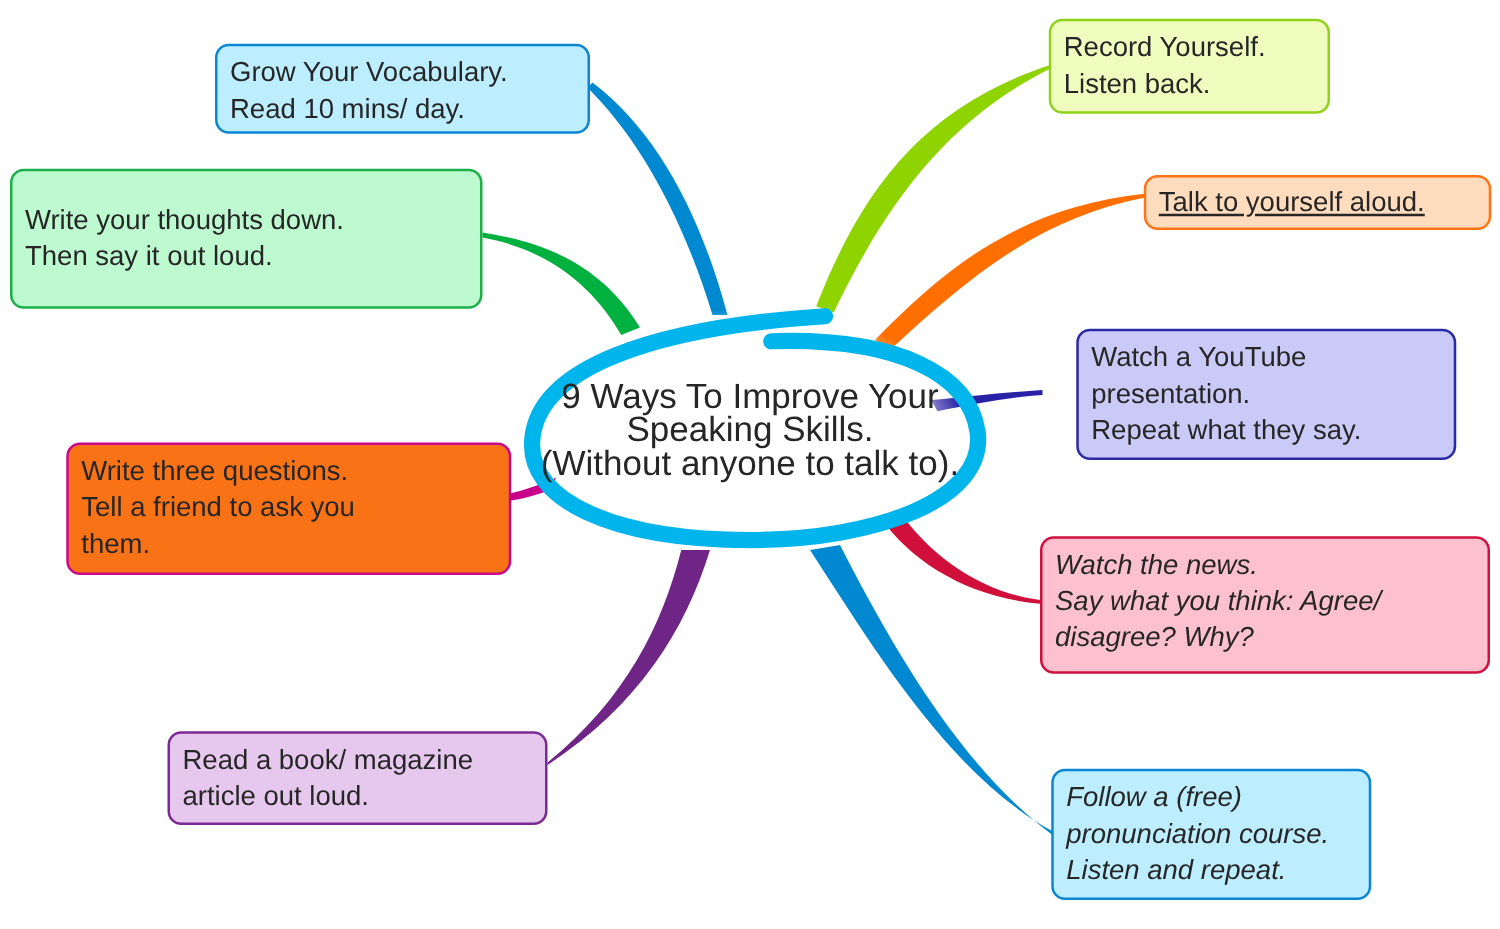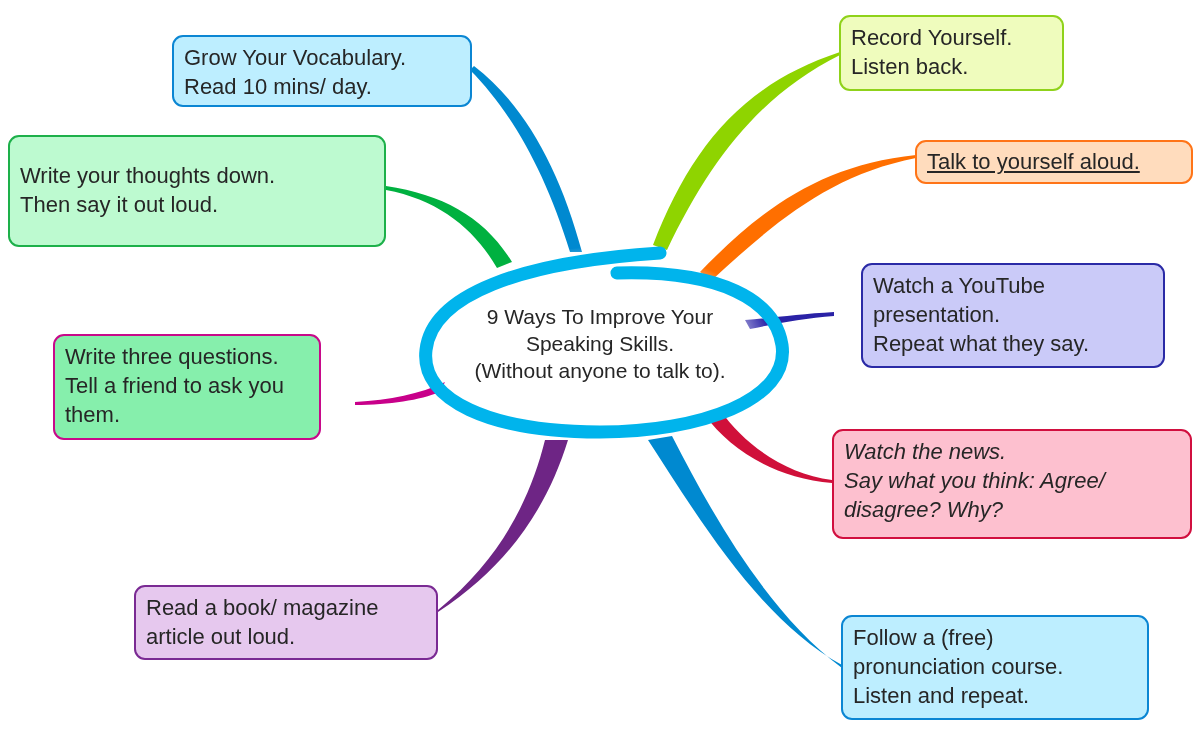--- a/index.html
+++ b/index.html
@@ -9,21 +9,21 @@
   svg.branches { position: absolute; left: 0; top: 0; }
   .node {
     position: absolute; box-sizing: border-box;
     border: 2.5px solid; border-radius: 11px;
     padding: 6px 10px 6px 10px;
     font-size: 22px; line-height: 29px; color: #262626;
     white-space: pre-line;
   }
   .center-label {
     position: absolute; left: 420px; top: 303px; width: 360px;
-    text-align: center; font-size: 21px; line-height: 27px; color: #262626;
+    text-align: center; font-size: 28px; line-height: 27px; color: #262626;
     white-space: pre-line;
   }
 </style>
 </head>
 <body>
 
 <div id="canvas">
   <svg class="branches" width="1200" height="743" viewBox="0 0 1200 743">
     <defs>
       <radialGradient id="centerFade" cx="50%" cy="50%" r="50%">
@@ -48,30 +48,30 @@
   </svg>
 
   <div class="center-label">9 Ways To Improve Your
 Speaking Skills.
 (Without anyone to talk to).</div>
 
   <div class="node" id="n-vocabulary" style="left: 172px; top: 35px; width: 300px; height: 72px; border-color: rgb(11, 134, 211); background: rgb(189, 238, 255);">Grow Your Vocabulary.
 Read 10 mins/ day.</div>
   <div class="node" id="n-write-thoughts" style="left: 8px; top: 135px; width: 378px; height: 112px; padding-top: 24px; border-color: rgb(29, 176, 74); background: rgb(189, 250, 208);">Write your thoughts down.
 Then say it out loud.</div>
-  <div class="node" id="n-three-questions" style="left: 53px; top: 334px; width: 268px; height: 106px; border-color: rgb(200, 9, 138); background: #86efac;">Write three questions.
+  <div class="node" id="n-three-questions" style="left: 53px; top: 354px; width: 356px; height: 106px; border-color: rgb(200, 9, 138); background: #f97316;">Write three questions.
 Tell a friend to ask you
 them.</div>
   <div class="node" id="n-read-book" style="left: 134px; top: 573px; width: 304px; height: 75px; border-color: rgb(122, 42, 147); background: rgb(230, 200, 238); margin-top: 12px;">Read a book/ magazine
 article out loud.</div>
   <div class="node" id="n-record-yourself" style="left: 839px; top: 15px; width: 225px; height: 76px; border-color: rgb(143, 210, 26); background: rgb(239, 252, 189);">Record Yourself.
 Listen back.</div>
   <div class="node" id="n-talk-aloud" style="left: 915px; top: 140px; width: 278px; height: 44px; padding-top: 5px; border-color: rgb(255, 116, 23); background: rgb(255, 220, 189); text-decoration: underline;">Talk to yourself aloud.</div>
   <div class="node" id="n-youtube" style="left: 833px; top: 263px; width: 304px; height: 105px; border-color: rgb(42, 42, 166); background: rgb(202, 202, 248); margin-left: 28px;">Watch a YouTube
 presentation.
 Repeat what they say.</div>
   <div class="node" id="n-news" style="left: 832px; top: 429px; width: 360px; height: 110px; border-color: rgb(209, 15, 63); background: rgb(253, 192, 207); font-style: italic;">Watch the news.
 Say what you think: Agree/
 disagree? Why?</div>
-  <div class="node" id="n-pronunciation" style="left: 841px; top: 615px; width: 308px; height: 105px; border-color: rgb(11, 134, 211); background: rgb(189, 238, 255);">Follow a (free)
+  <div class="node" id="n-pronunciation" style="left: 841px; top: 615px; width: 256px; height: 105px; border-color: rgb(11, 134, 211); background: rgb(189, 238, 255); font-style: italic;">Follow a (free)
 pronunciation course.
 Listen and repeat.</div>
 </div>
 
 </body></html>

